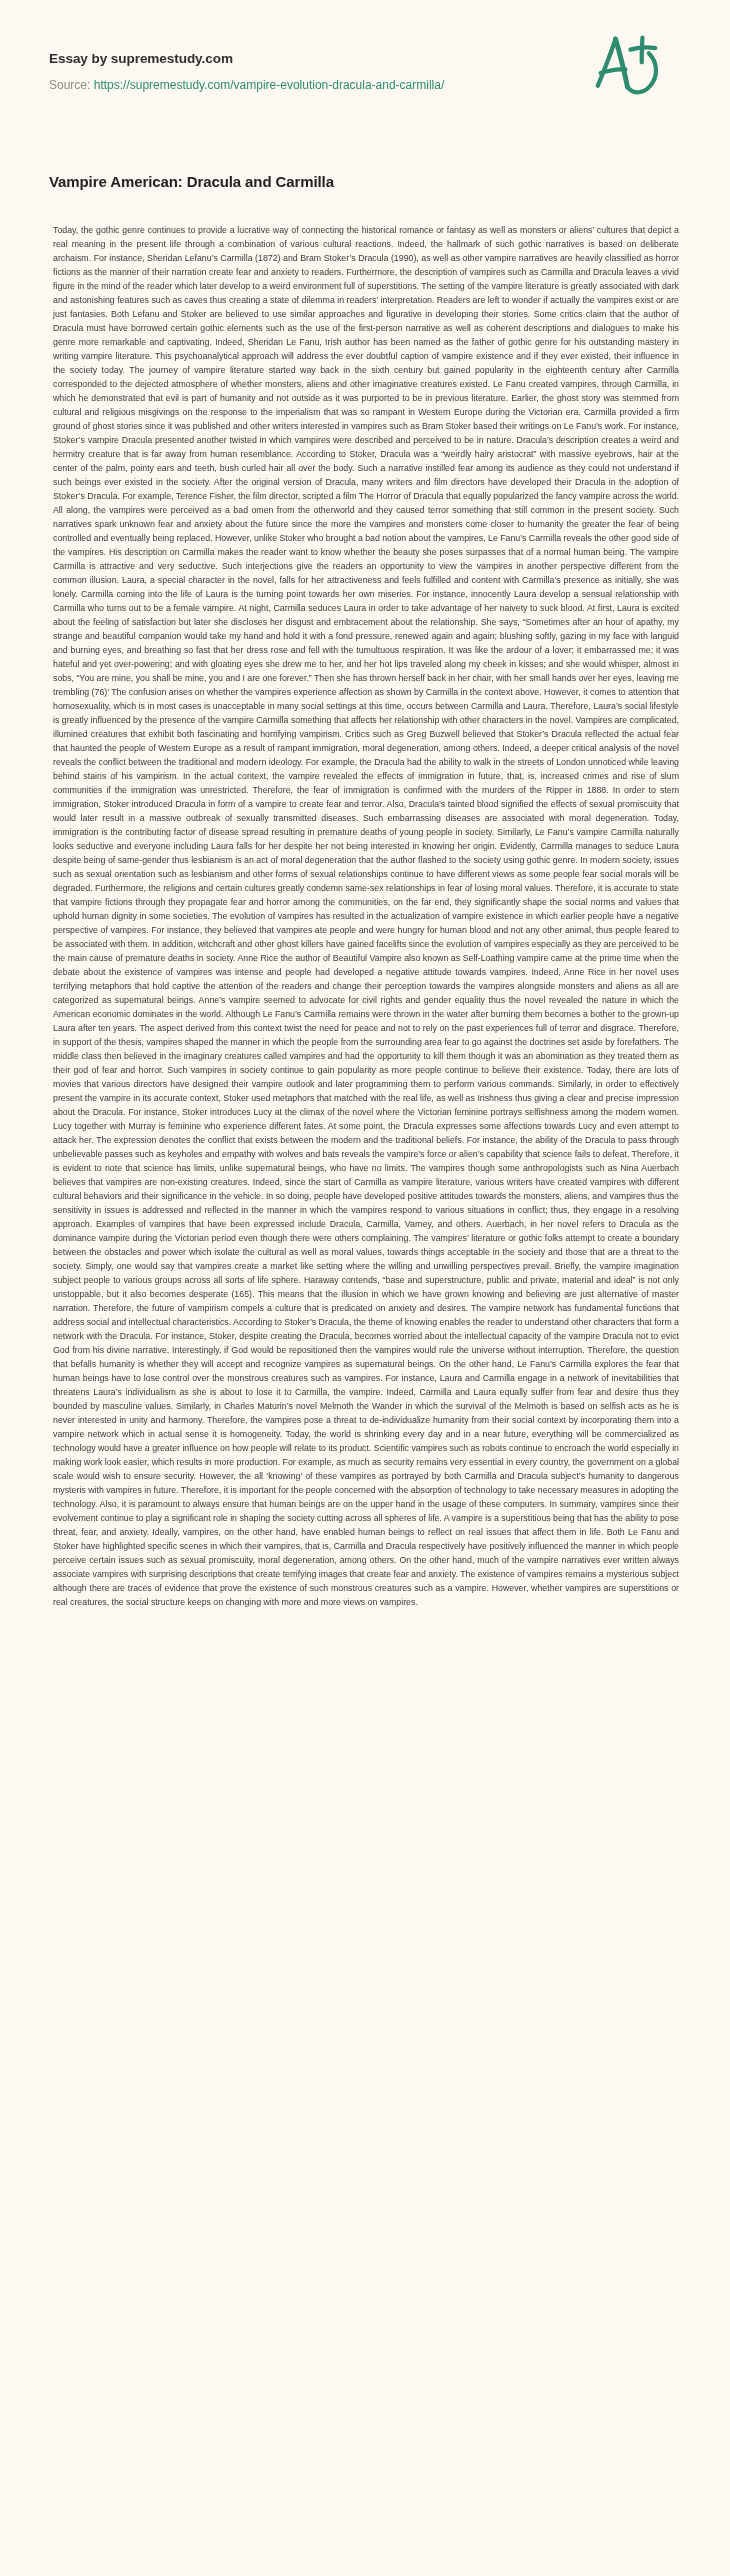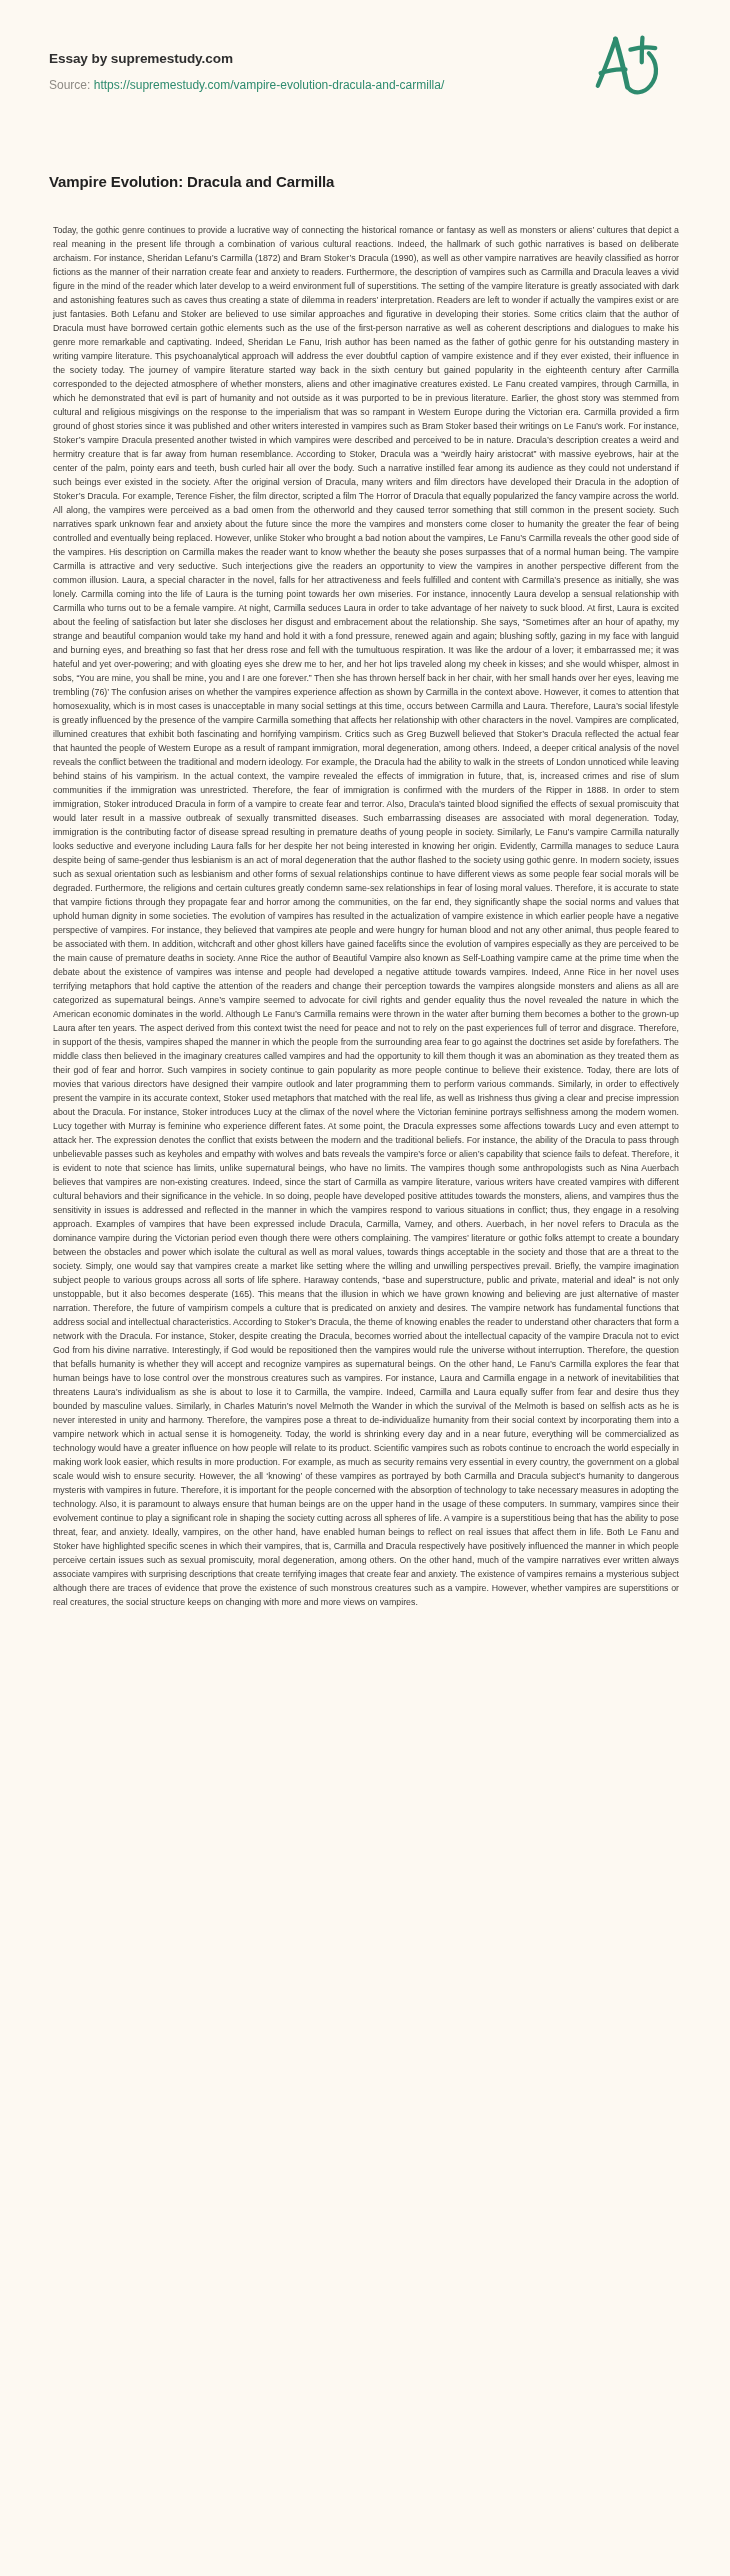--- a/index.html
+++ b/index.html
@@ -126,20 +126,20 @@
           <path d="M74 12 C73 24, 73 36, 73 47" stroke-width="6"></path>
 
           <path d="M57 29 C68 26, 82 25, 92 27" stroke-width="6"></path>
 
           <path d="M83 34 C95 46, 97 66, 85 80 C76 91, 62 92, 55 84" stroke-width="6"></path>
         </g>
       </svg>
     </div>
   </div>
 
-  <h1 class="doc-title">Vampire Evolution: Dracula and Carmilla</h1>
+  <h1 class="doc-title">Vampire American: Dracula and Carmilla</h1>
 
   <div class="body-wrap">
     <p class="essay-body">Today, the gothic genre continues to provide a lucrative way of connecting the historical romance or fantasy as well as monsters or aliens’ cultures that depict a real meaning in the present life through a combination of various cultural reactions. Indeed, the hallmark of such gothic narratives is based on deliberate archaism. For instance, Sheridan Lefanu’s Carmilla (1872) and Bram Stoker’s Dracula (1990), as well as other vampire narratives are heavily classified as horror fictions as the manner of their narration create fear and anxiety to readers. Furthermore, the description of vampires such as Carmilla and Dracula leaves a vivid figure in the mind of the reader which later develop to a weird environment full of superstitions. The setting of the vampire literature is greatly associated with dark and astonishing features such as caves thus creating a state of dilemma in readers’ interpretation. Readers are left to wonder if actually the vampires exist or are just fantasies. Both Lefanu and Stoker are believed to use similar approaches and figurative in developing their stories. Some critics claim that the author of Dracula must have borrowed certain gothic elements such as the use of the first-person narrative as well as coherent descriptions and dialogues to make his genre more remarkable and captivating. Indeed, Sheridan Le Fanu, Irish author has been named as the father of gothic genre for his outstanding mastery in writing vampire literature. This psychoanalytical approach will address the ever doubtful caption of vampire existence and if they ever existed, their influence in the society today. The journey of vampire literature started way back in the sixth century but gained popularity in the eighteenth century after Carmilla corresponded to the dejected atmosphere of whether monsters, aliens and other imaginative creatures existed. Le Fanu created vampires, through Carmilla, in which he demonstrated that evil is part of humanity and not outside as it was purported to be in previous literature. Earlier, the ghost story was stemmed from cultural and religious misgivings on the response to the imperialism that was so rampant in Western Europe during the Victorian era. Carmilla provided a firm ground of ghost stories since it was published and other writers interested in vampires such as Bram Stoker based their writings on Le Fanu’s work. For instance, Stoker’s vampire Dracula presented another twisted in which vampires were described and perceived to be in nature. Dracula’s description creates a weird and hermitry creature that is far away from human resemblance. According to Stoker, Dracula was a “weirdly hairy aristocrat” with massive eyebrows, hair at the center of the palm, pointy ears and teeth, bush curled hair all over the body. Such a narrative instilled fear among its audience as they could not understand if such beings ever existed in the society. After the original version of Dracula, many writers and film directors have developed their Dracula in the adoption of Stoker’s Dracula. For example, Terence Fisher, the film director, scripted a film The Horror of Dracula that equally popularized the fancy vampire across the world. All along, the vampires were perceived as a bad omen from the otherworld and they caused terror something that still common in the present society. Such narratives spark unknown fear and anxiety about the future since the more the vampires and monsters come closer to humanity the greater the fear of being controlled and eventually being replaced. However, unlike Stoker who brought a bad notion about the vampires, Le Fanu’s Carmilla reveals the other good side of the vampires. His description on Carmilla makes the reader want to know whether the beauty she poses surpasses that of a normal human being. The vampire Carmilla is attractive and very seductive. Such interjections give the readers an opportunity to view the vampires in another perspective different from the common illusion. Laura, a special character in the novel, falls for her attractiveness and feels fulfilled and content with Carmilla’s presence as initially, she was lonely. Carmilla coming into the life of Laura is the turning point towards her own miseries. For instance, innocently Laura develop a sensual relationship with Carmilla who turns out to be a female vampire. At night, Carmilla seduces Laura in order to take advantage of her naivety to suck blood. At first, Laura is excited about the feeling of satisfaction but later she discloses her disgust and embracement about the relationship. She says, “Sometimes after an hour of apathy, my strange and beautiful companion would take my hand and hold it with a fond pressure, renewed again and again; blushing softly, gazing in my face with languid and burning eyes, and breathing so fast that her dress rose and fell with the tumultuous respiration. It was like the ardour of a lover; it embarrassed me; it was hateful and yet over-powering; and with gloating eyes she drew me to her, and her hot lips traveled along my cheek in kisses; and she would whisper, almost in sobs, “You are mine, you shall be mine, you and I are one forever.” Then she has thrown herself back in her chair, with her small hands over her eyes, leaving me trembling (76)’ The confusion arises on whether the vampires experience affection as shown by Carmilla in the context above. However, it comes to attention that homosexuality, which is in most cases is unacceptable in many social settings at this time, occurs between Carmilla and Laura. Therefore, Laura’s social lifestyle is greatly influenced by the presence of the vampire Carmilla something that affects her relationship with other characters in the novel. Vampires are complicated, illumined creatures that exhibit both fascinating and horrifying vampirism. Critics such as Greg Buzwell believed that Stoker’s Dracula reflected the actual fear that haunted the people of Western Europe as a result of rampant immigration, moral degeneration, among others. Indeed, a deeper critical analysis of the novel reveals the conflict between the traditional and modern ideology. For example, the Dracula had the ability to walk in the streets of London unnoticed while leaving behind stains of his vampirism. In the actual context, the vampire revealed the effects of immigration in future, that, is, increased crimes and rise of slum communities if the immigration was unrestricted. Therefore, the fear of immigration is confirmed with the murders of the Ripper in 1888. In order to stem immigration, Stoker introduced Dracula in form of a vampire to create fear and terror. Also, Dracula’s tainted blood signified the effects of sexual promiscuity that would later result in a massive outbreak of sexually transmitted diseases. Such embarrassing diseases are associated with moral degeneration. Today, immigration is the contributing factor of disease spread resulting in premature deaths of young people in society. Similarly, Le Fanu’s vampire Carmilla naturally looks seductive and everyone including Laura falls for her despite her not being interested in knowing her origin. Evidently, Carmilla manages to seduce Laura despite being of same-gender thus lesbianism is an act of moral degeneration that the author flashed to the society using gothic genre. In modern society, issues such as sexual orientation such as lesbianism and other forms of sexual relationships continue to have different views as some people fear social morals will be degraded. Furthermore, the religions and certain cultures greatly condemn same-sex relationships in fear of losing moral values. Therefore, it is accurate to state that vampire fictions through they propagate fear and horror among the communities, on the far end, they significantly shape the social norms and values that uphold human dignity in some societies. The evolution of vampires has resulted in the actualization of vampire existence in which earlier people have a negative perspective of vampires. For instance, they believed that vampires ate people and were hungry for human blood and not any other animal, thus people feared to be associated with them. In addition, witchcraft and other ghost killers have gained facelifts since the evolution of vampires especially as they are perceived to be the main cause of premature deaths in society. Anne Rice the author of Beautiful Vampire also known as Self-Loathing vampire came at the prime time when the debate about the existence of vampires was intense and people had developed a negative attitude towards vampires. Indeed, Anne Rice in her novel uses terrifying metaphors that hold captive the attention of the readers and change their perception towards the vampires alongside monsters and aliens as all are categorized as supernatural beings. Anne’s vampire seemed to advocate for civil rights and gender equality thus the novel revealed the nature in which the American economic dominates in the world. Although Le Fanu’s Carmilla remains were thrown in the water after burning them becomes a bother to the grown-up Laura after ten years. The aspect derived from this context twist the need for peace and not to rely on the past experiences full of terror and disgrace. Therefore, in support of the thesis, vampires shaped the manner in which the people from the surrounding area fear to go against the doctrines set aside by forefathers. The middle class then believed in the imaginary creatures called vampires and had the opportunity to kill them though it was an abomination as they treated them as their god of fear and horror. Such vampires in society continue to gain popularity as more people continue to believe their existence. Today, there are lots of movies that various directors have designed their vampire outlook and later programming them to perform various commands. Similarly, in order to effectively present the vampire in its accurate context, Stoker used metaphors that matched with the real life, as well as Irishness thus giving a clear and precise impression about the Dracula. For instance, Stoker introduces Lucy at the climax of the novel where the Victorian feminine portrays selfishness among the modern women. Lucy together with Murray is feminine who experience different fates. At some point, the Dracula expresses some affections towards Lucy and even attempt to attack her. The expression denotes the conflict that exists between the modern and the traditional beliefs. For instance, the ability of the Dracula to pass through unbelievable passes such as keyholes and empathy with wolves and bats reveals the vampire’s force or alien’s capability that science fails to defeat. Therefore, it is evident to note that science has limits, unlike supernatural beings, who have no limits. The vampires though some anthropologists such as Nina Auerbach believes that vampires are non-existing creatures. Indeed, since the start of Carmilla as vampire literature, various writers have created vampires with different cultural behaviors and their significance in the vehicle. In so doing, people have developed positive attitudes towards the monsters, aliens, and vampires thus the sensitivity in issues is addressed and reflected in the manner in which the vampires respond to various situations in conflict; thus, they engage in a resolving approach. Examples of vampires that have been expressed include Dracula, Carmilla, Varney, and others. Auerbach, in her novel refers to Dracula as the dominance vampire during the Victorian period even though there were others complaining. The vampires’ literature or gothic folks attempt to create a boundary between the obstacles and power which isolate the cultural as well as moral values, towards things acceptable in the society and those that are a threat to the society. Simply, one would say that vampires create a market like setting where the willing and unwilling perspectives prevail. Briefly, the vampire imagination subject people to various groups across all sorts of life sphere. Haraway contends, “base and superstructure, public and private, material and ideal” is not only unstoppable, but it also becomes desperate (165). This means that the illusion in which we have grown knowing and believing are just alternative of master narration. Therefore, the future of vampirism compels a culture that is predicated on anxiety and desires. The vampire network has fundamental functions that address social and intellectual characteristics. According to Stoker’s Dracula, the theme of knowing enables the reader to understand other characters that form a network with the Dracula. For instance, Stoker, despite creating the Dracula, becomes worried about the intellectual capacity of the vampire Dracula not to evict God from his divine narrative. Interestingly, if God would be repositioned then the vampires would rule the universe without interruption. Therefore, the question that befalls humanity is whether they will accept and recognize vampires as supernatural beings. On the other hand, Le Fanu’s Carmilla explores the fear that human beings have to lose control over the monstrous creatures such as vampires. For instance, Laura and Carmilla engage in a network of inevitabilities that threatens Laura’s individualism as she is about to lose it to Carmilla, the vampire. Indeed, Carmilla and Laura equally suffer from fear and desire thus they bounded by masculine values. Similarly, in Charles Maturin’s novel Melmoth the Wander in which the survival of the Melmoth is based on selfish acts as he is never interested in unity and harmony. Therefore, the vampires pose a threat to de-individualize humanity from their social context by incorporating them into a vampire network which in actual sense it is homogeneity. Today, the world is shrinking every day and in a near future, everything will be commercialized as technology would have a greater influence on how people will relate to its product. Scientific vampires such as robots continue to encroach the world especially in making work look easier, which results in more production. For example, as much as security remains very essential in every country, the government on a global scale would wish to ensure security. However, the all ‘knowing’ of these vampires as portrayed by both Carmilla and Dracula subject’s humanity to dangerous mysteris with vampires in future. Therefore, it is important for the people concerned with the absorption of technology to take necessary measures in adopting the technology. Also, it is paramount to always ensure that human beings are on the upper hand in the usage of these computers. In summary, vampires since their evolvement continue to play a significant role in shaping the society cutting across all spheres of life. A vampire is a superstitious being that has the ability to pose threat, fear, and anxiety. Ideally, vampires, on the other hand, have enabled human beings to reflect on real issues that affect them in life. Both Le Fanu and Stoker have highlighted specific scenes in which their vampires, that is, Carmilla and Dracula respectively have positively influenced the manner in which people perceive certain issues such as sexual promiscuity, moral degeneration, among others. On the other hand, much of the vampire narratives ever written always associate vampires with surprising descriptions that create terrifying images that create fear and anxiety. The existence of vampires remains a mysterious subject although there are traces of evidence that prove the existence of such monstrous creatures such as a vampire. However, whether vampires are superstitions or real creatures, the social structure keeps on changing with more and more views on vampires.</p>
   </div>
 
 </div>
 
 
 </body></html>

